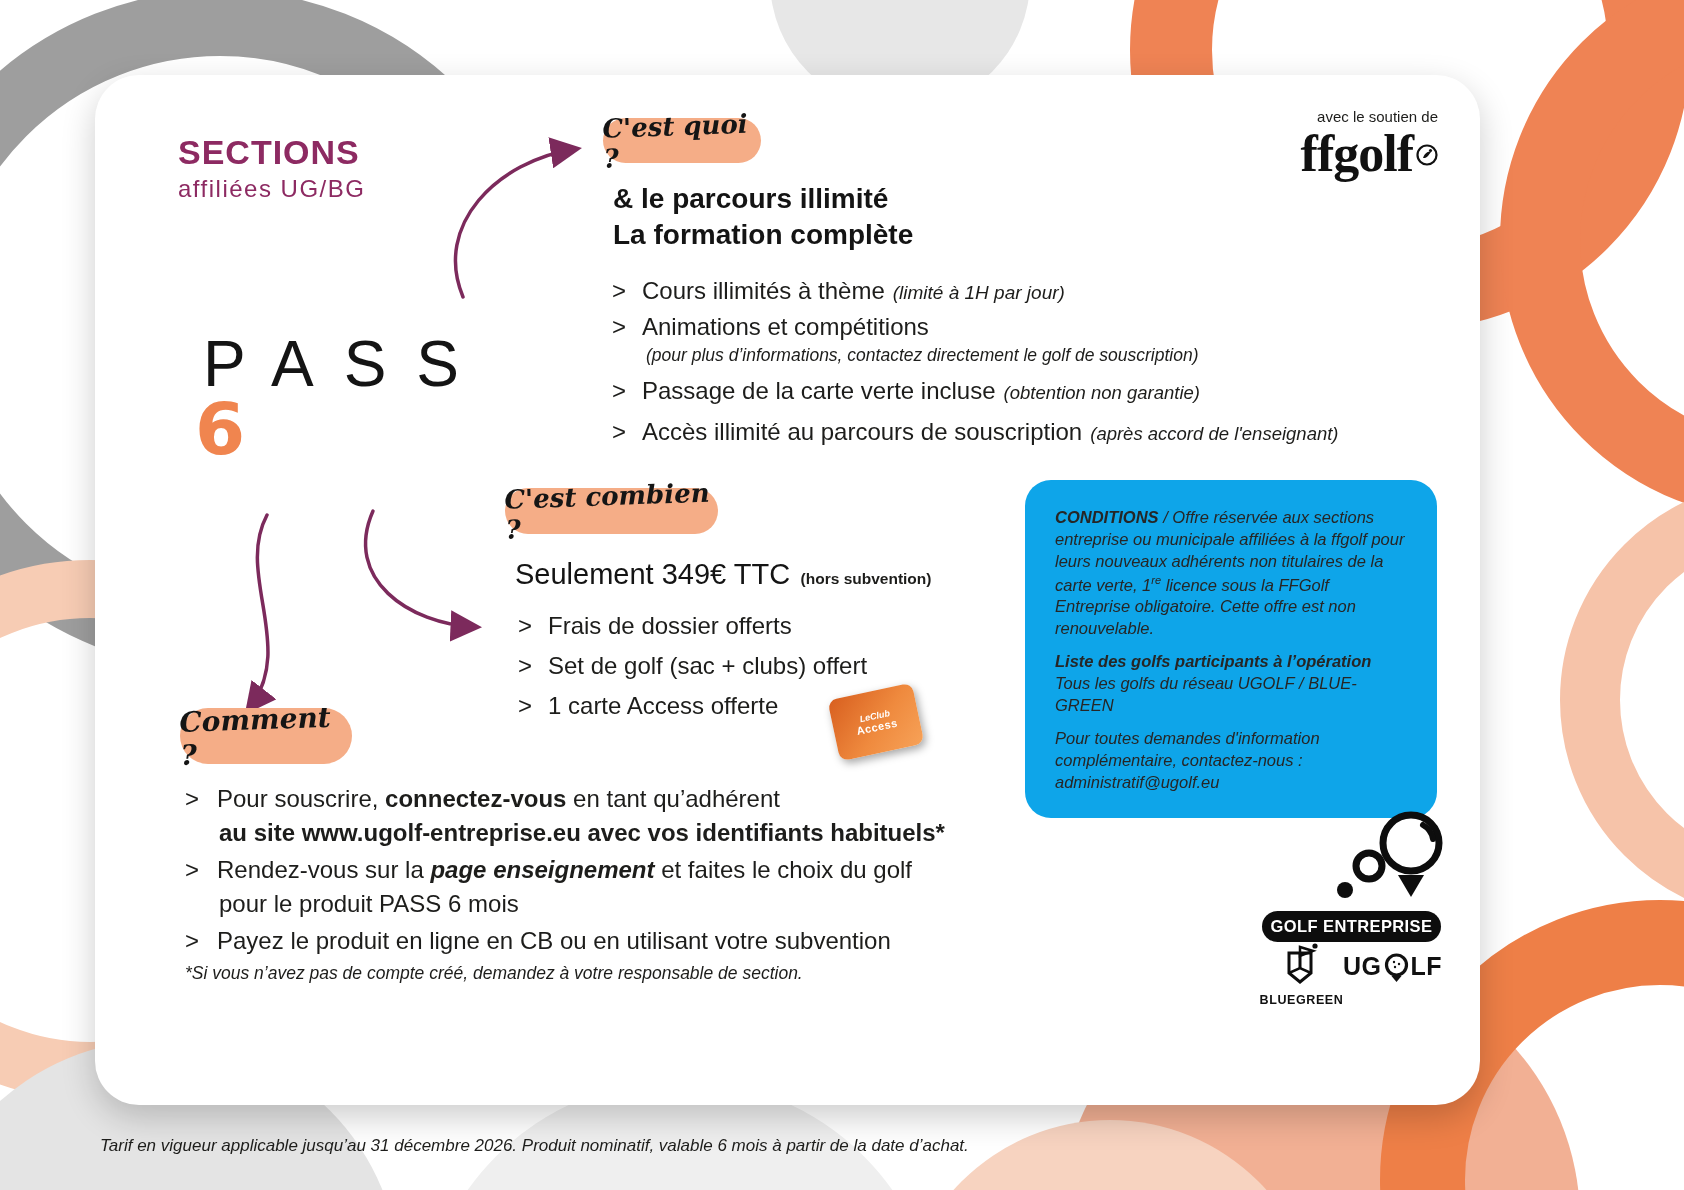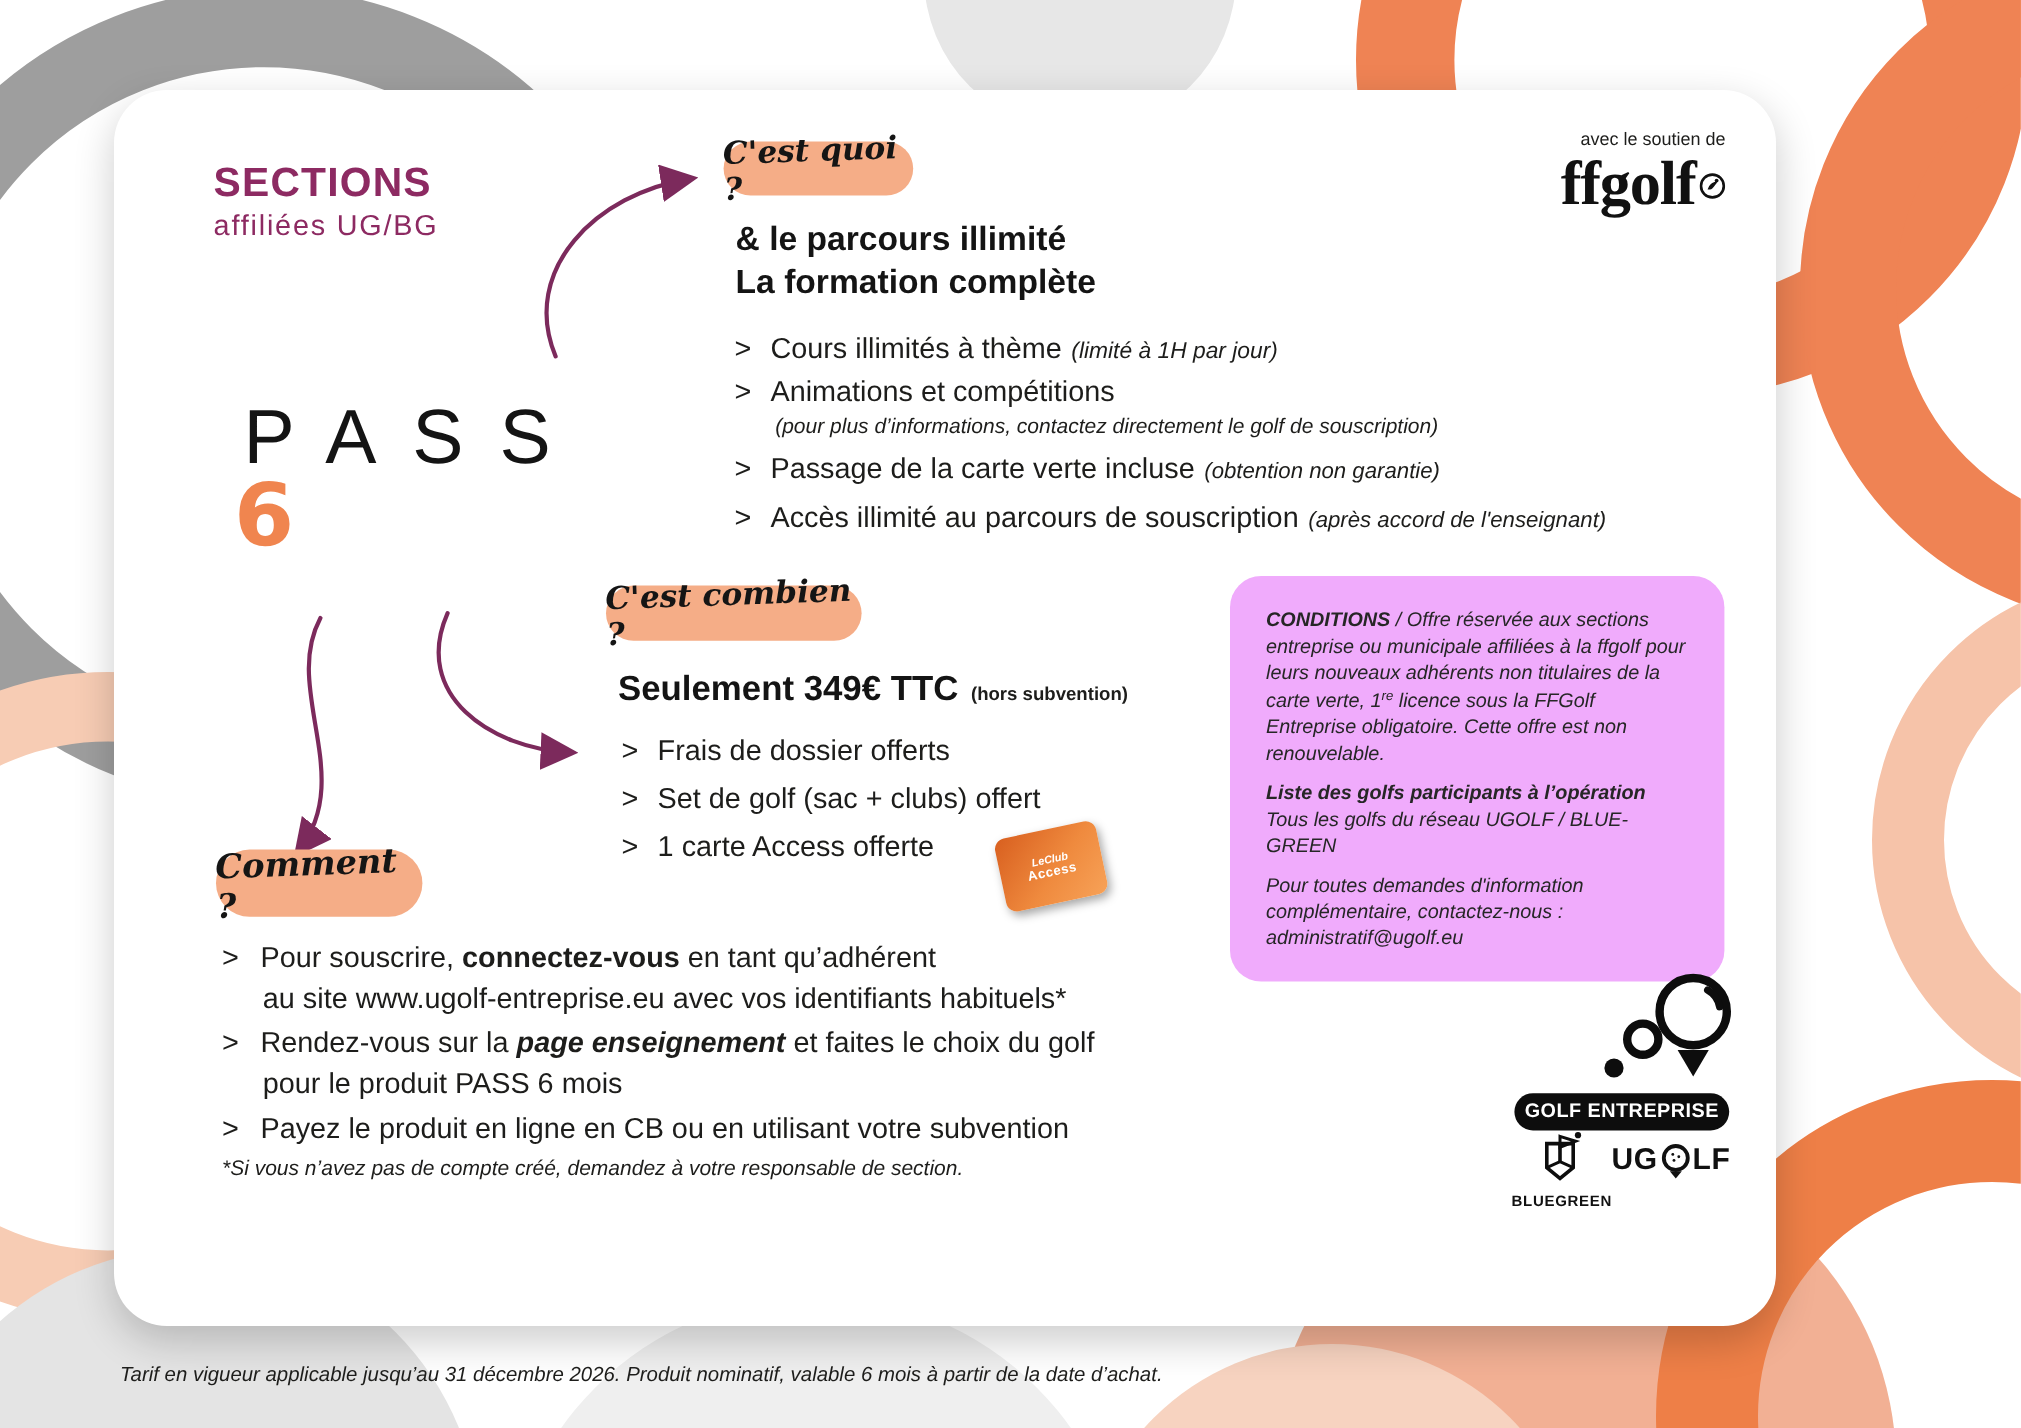--- a/index.html
+++ b/index.html
@@ -60,47 +60,47 @@
   .note { font-style:italic; font-size:19px; margin-left:8px; }
   .wi1 { left:517px; top:202px; }
   .wi2 { left:517px; top:238px; }
   .w2note { left:551px; top:270px; font-style:italic; font-size:17.5px; }
   .wi3 { left:517px; top:302px; }
   .wi4 { left:517px; top:343px; }
   .wi4 .note, .wi3 .note { font-size:18.5px; }
 
   
   .price { left:420px; top:483px; }
-  .price-main { font-size:29px; font-weight:700; color:#141414; }
+  .price-main { font-size:29px; font-weight:400; color:#141414; }
   .price-note { font-size:15.5px; font-weight:700; margin-left:6px; }
   .ci1 { left:423px; top:537px; }
   .ci2 { left:423px; top:577px; }
   .ci3 { left:423px; top:617px; }
 
   
   .access-card { left:738px; top:616px; width:86px; height:62px; border-radius:9px;
                  background:linear-gradient(135deg,#d85f1f 0%,#ef8a3e 55%,#f7a258 100%);
                  transform:rotate(-12deg); box-shadow:2px 4px 8px rgba(0,0,0,.35);
                  display:flex; flex-direction:column; align-items:center; justify-content:center; color:#fff; }
   .access-card .l1 { font-size:9px; font-weight:700; font-style:italic; }
   .access-card .l2 { font-size:11px; font-weight:800; letter-spacing:.5px; }
 
   
   .hi1 { left:90px; top:710px; }
-  .hi1b { left:124px; top:744px; font-size:24px; }
+  .hi1b { left:124px; top:744px; font-size:24px;font-weight:bold; }
   .hi2 { left:90px; top:781px; }
   .hi2b { left:124px; top:815px; font-size:24px; }
   .hi3 { left:90px; top:852px; }
   .how-note { left:90px; top:888px; font-style:italic; font-size:17.5px; }
   .b { font-weight:800; }
   .bi { font-weight:800; font-style:italic; }
   .how .mk { margin-right:18px; }
 
   
-  .conditions { left:930px; top:405px; width:412px; background:#f0abfc; border-radius:26px;
+  .conditions { left:930px; top:405px; width:412px; background:#0ea5e9; border-radius:26px;
                 padding:27px 30px 24px 30px; font-style:italic; font-size:16.5px; line-height:1.33; color:#262626; }
   .conditions p { margin-bottom:11px; }
   .conditions p:last-child { margin-bottom:0; }
   .cond-title { font-weight:800; }
   .cond-sub { font-weight:800; }
   .cond-email { display:block; }
   sup { font-size:11px; }
 
   
   .ge-icon { left:1228px; top:736px; }

